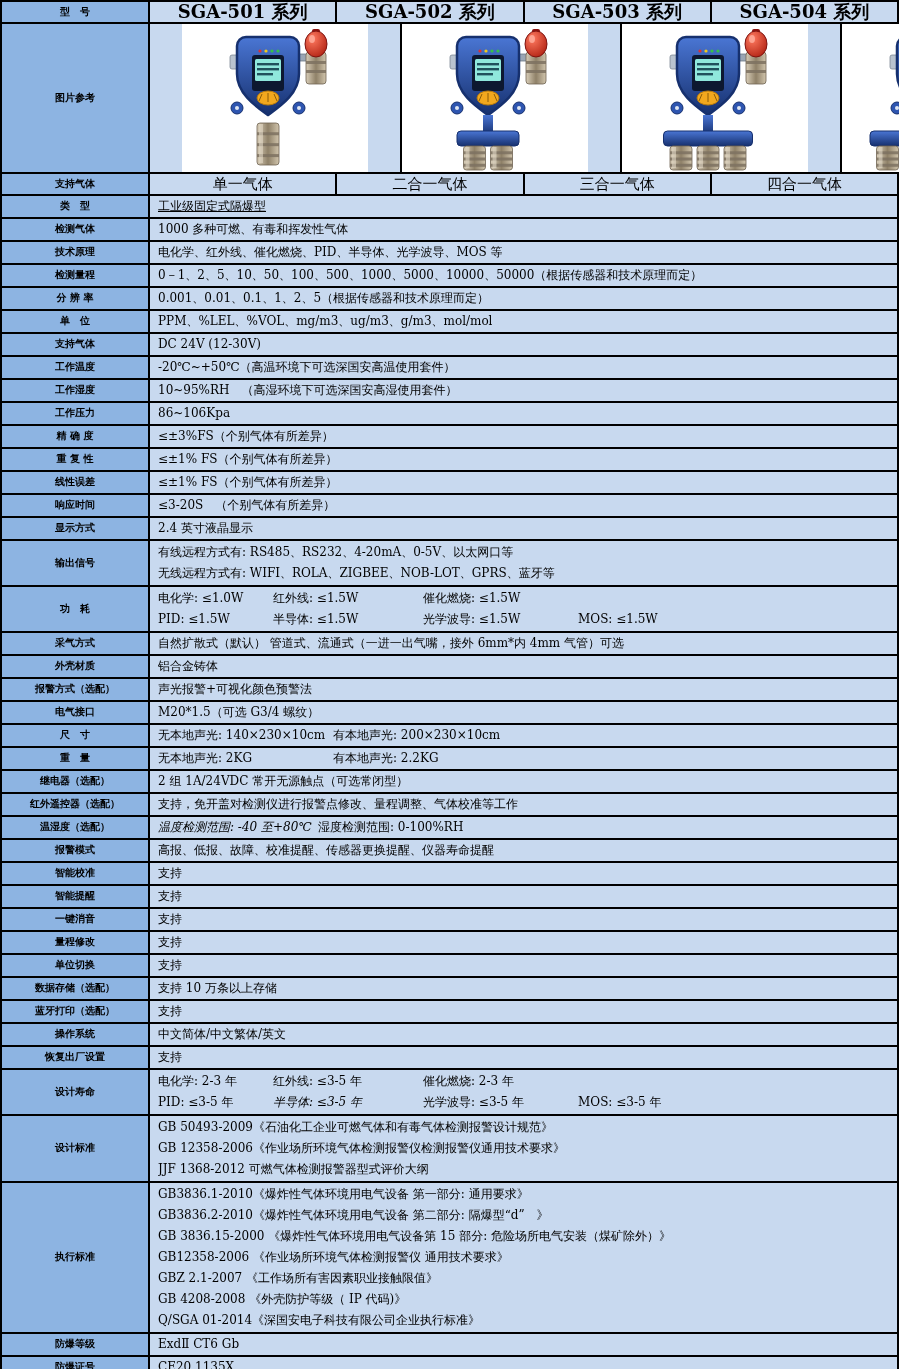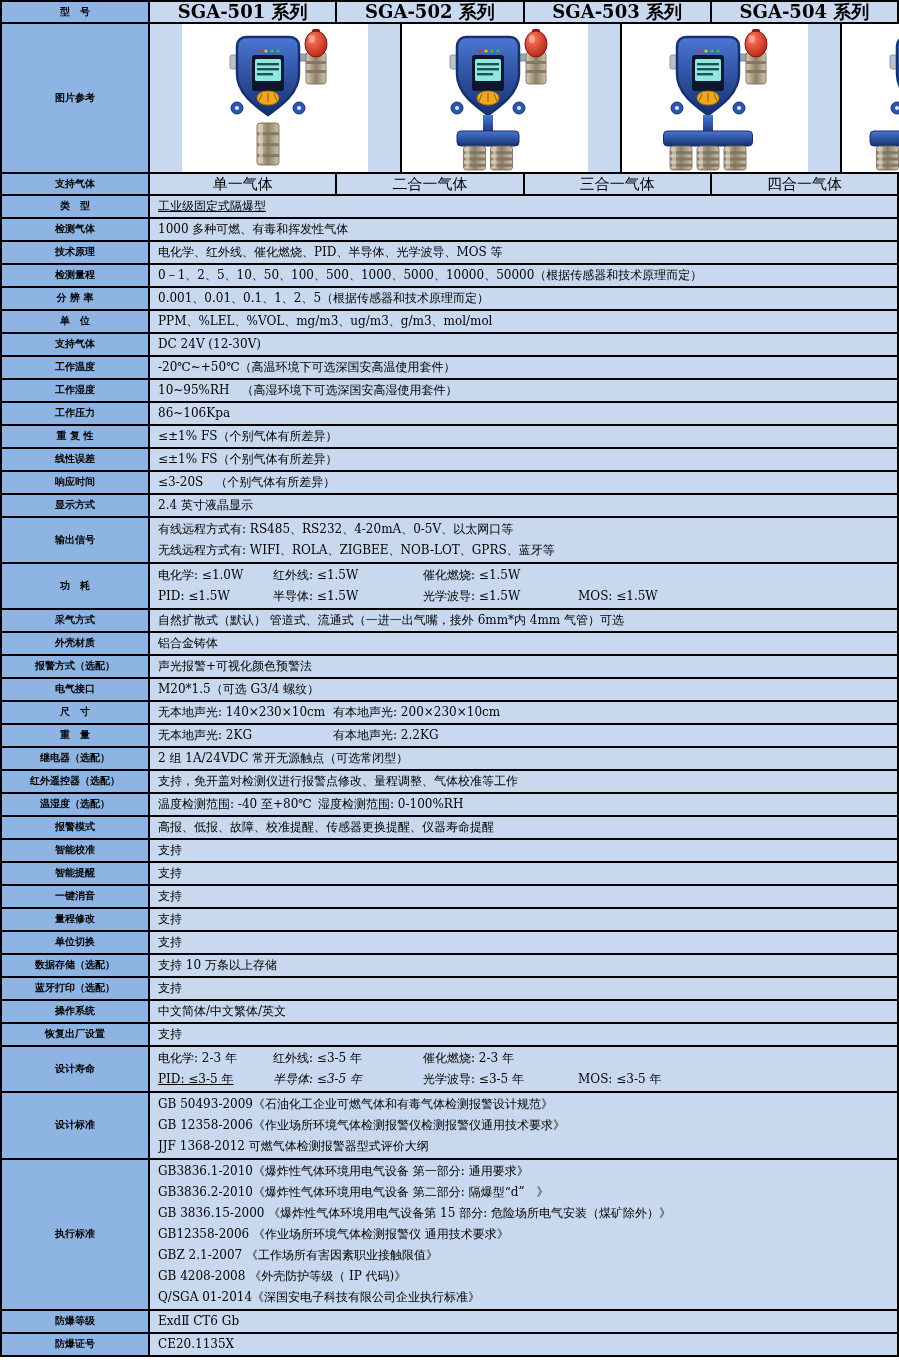--- a/index.html
+++ b/index.html
@@ -418,20 +418,28 @@
       </div>
       <div class="spec-row">
         <div class="label-cell">工作压力</div>
         <div class="value-cell">
           <div class="spec-line">
             <span class="seg">86~106Kpa</span>
           </div>
         </div>
       </div>
       <div class="spec-row">
+        <div class="label-cell">精 确 度</div>
+        <div class="value-cell">
+          <div class="spec-line">
+            <span class="seg">≤±3%FS（个别气体有所差异）</span>
+          </div>
+        </div>
+      </div>
+      <div class="spec-row">
         <div class="label-cell">重 复 性</div>
         <div class="value-cell">
           <div class="spec-line">
             <span class="seg">≤±1% FS（个别气体有所差异）</span>
           </div>
         </div>
       </div>
       <div class="spec-row">
         <div class="label-cell">线性误差</div>
         <div class="value-cell">
@@ -546,21 +554,21 @@
         <div class="value-cell">
           <div class="spec-line">
             <span class="seg">支持，免开盖对检测仪进行报警点修改、量程调整、气体校准等工作</span>
           </div>
         </div>
       </div>
       <div class="spec-row">
         <div class="label-cell">温湿度（选配）</div>
         <div class="value-cell">
           <div class="spec-line">
-            <span class="seg" style="width: 160px;">温度检测范围: -40 至+80℃</span>
+            <span class="seg" style="width: 160px; font-style: italic;">温度检测范围: -40 至+80℃</span>
             <span class="seg">湿度检测范围: 0-100%RH</span>
           </div>
         </div>
       </div>
       <div class="spec-row">
         <div class="label-cell">报警模式</div>
         <div class="value-cell">
           <div class="spec-line">
             <span class="seg">高报、低报、故障、校准提醒、传感器更换提醒、仪器寿命提醒</span>
           </div>
@@ -640,21 +648,21 @@
       </div>
       <div class="spec-row multi">
         <div class="label-cell">设计寿命</div>
         <div class="value-cell">
           <div class="spec-line">
             <span class="seg" style="width: 115px;">电化学: 2-3 年</span>
             <span class="seg" style="width: 150px;">红外线: ≤3-5 年</span>
             <span class="seg">催化燃烧: 2-3 年</span>
           </div>
           <div class="spec-line">
-            <span class="seg" style="width: 115px; text-decoration: underline;">PID: ≤3-5 年</span>
+            <span class="seg" style="width: 115px;">PID: ≤3-5 年</span>
             <span class="seg" style="width: 150px; font-style: italic;">半导体: ≤3-5 年</span>
             <span class="seg" style="width: 155px;">光学波导: ≤3-5 年</span>
             <span class="seg">MOS: ≤3-5 年</span>
           </div>
         </div>
       </div>
       <div class="spec-row multi">
         <div class="label-cell">设计标准</div>
         <div class="value-cell">
           <div class="spec-line">

